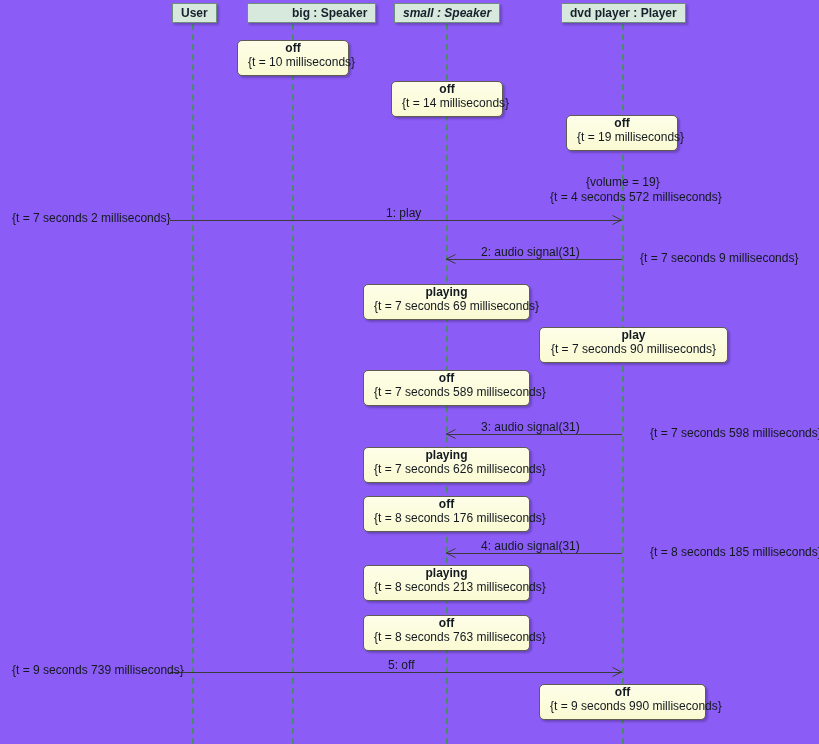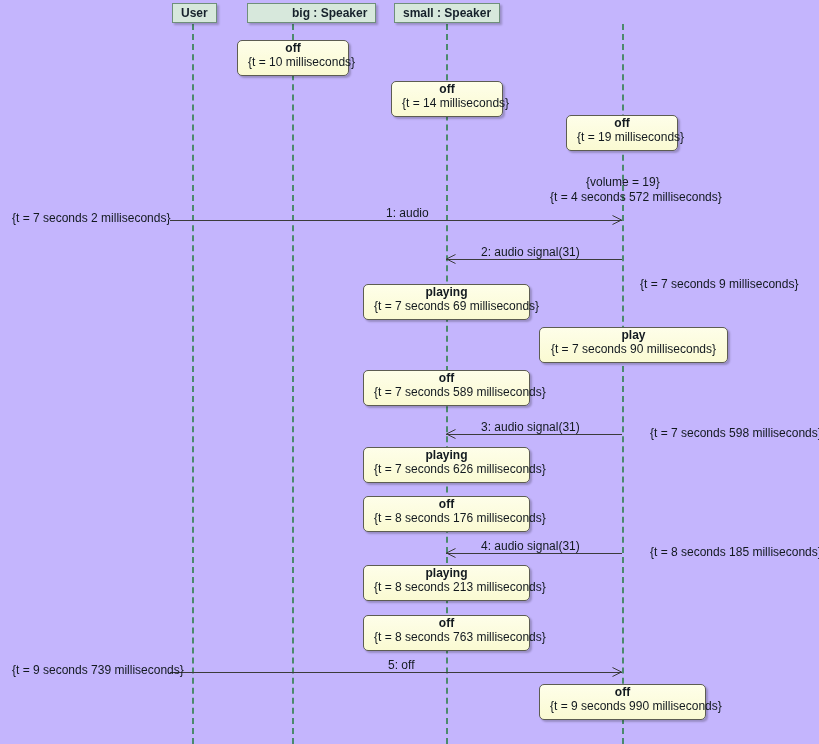--- a/index.html
+++ b/index.html
@@ -8,21 +8,21 @@
     background: #ffffff;
   }
   body {
     font-family: "Liberation Sans", sans-serif;
     -webkit-font-smoothing: antialiased;
   }
   #canvas {
     position: relative;
     width: 819px;
     height: 744px;
-    background: #c4b5fd;
+    background: #8b5cf6;
     overflow: hidden;
   }
 
   
   .lifeline {
     position: absolute;
     width: 0;
     border-left: 2px dashed #4c8a6d;
     top: 24px;
     height: 720px;
@@ -112,22 +112,25 @@
   <div class="lifeline" style="left:292px;"></div>
   <div class="lifeline" style="left:446px;"></div>
   <div class="lifeline" style="left:622px;"></div>
 
   <div class="head" style="left:172px; top:3px;">
     <span>User</span>
   </div>
   <div class="head" style="left:247px; top:3px;padding-left:44px;">
     <span>big : Speaker</span>
   </div>
-  <div class="head" style="left:394px; top:3px;">
+  <div class="head" style="left:394px; top:3px;font-style:italic;">
     <span>small : Speaker</span>
+  </div>
+  <div class="head" style="left:561px; top:3px;">
+    <span>dvd player : Player</span>
   </div>
 
   <div class="state" style="left:237px; top:40px; width:112px;">
     <div class="st-name">off</div>
     <div class="st-time">{t = 10 milliseconds}</div>
   </div>
   <div class="state" style="left:391px; top:81px; width:112px;">
     <div class="st-name">off</div>
     <div class="st-time">{t = 14 milliseconds}</div>
   </div>
@@ -170,31 +173,31 @@
 
   <div class="note" style="left:586px; top:175px;">{volume = 19}</div>
   <div class="note" style="left:550px; top:190px;">{t = 4 seconds 572 milliseconds}</div>
 
   <div class="msg-line" style="left:170px; top:220px; width:452px;"></div>
   <div class="arrowhead" style="left:612px; top:215px;">
     <svg width="10" height="10" viewBox="0 0 10 10">
         <path d="M0.5 0.5 L9.5 5 L0.5 9.5" fill="none" stroke="#3b3b3b" stroke-width="1"></path>
       </svg>
   </div>
-  <div class="msg-label" style="left:386px; top:206px;">1: audio</div>
+  <div class="msg-label" style="left:386px; top:206px;">1: play</div>
   <div class="note leftal" style="left:12px; top:211px;">{t = 7 seconds 2 milliseconds}</div>
 
   <div class="msg-line" style="left:446px; top:259px; width:176px;"></div>
   <div class="arrowhead" style="left:446px; top:254px;">
     <svg width="10" height="10" viewBox="0 0 10 10">
         <path d="M9.5 0.5 L0.5 5 L9.5 9.5" fill="none" stroke="#3b3b3b" stroke-width="1"></path>
       </svg>
   </div>
   <div class="msg-label" style="left:481px; top:245px;">2: audio signal(31)</div>
-  <div class="note right" style="left:640px; top:251px;margin-top:26px;">{t = 7 seconds 9 milliseconds}</div>
+  <div class="note right" style="left:640px; top:251px;">{t = 7 seconds 9 milliseconds}</div>
 
   <div class="msg-line" style="left:446px; top:434px; width:176px;"></div>
   <div class="arrowhead" style="left:446px; top:429px;">
     <svg width="10" height="10" viewBox="0 0 10 10">
         <path d="M9.5 0.5 L0.5 5 L9.5 9.5" fill="none" stroke="#3b3b3b" stroke-width="1"></path>
       </svg>
   </div>
   <div class="msg-label" style="left:481px; top:420px;">3: audio signal(31)</div>
   <div class="note right" style="left:650px; top:426px;">{t = 7 seconds 598 milliseconds}</div>
 

